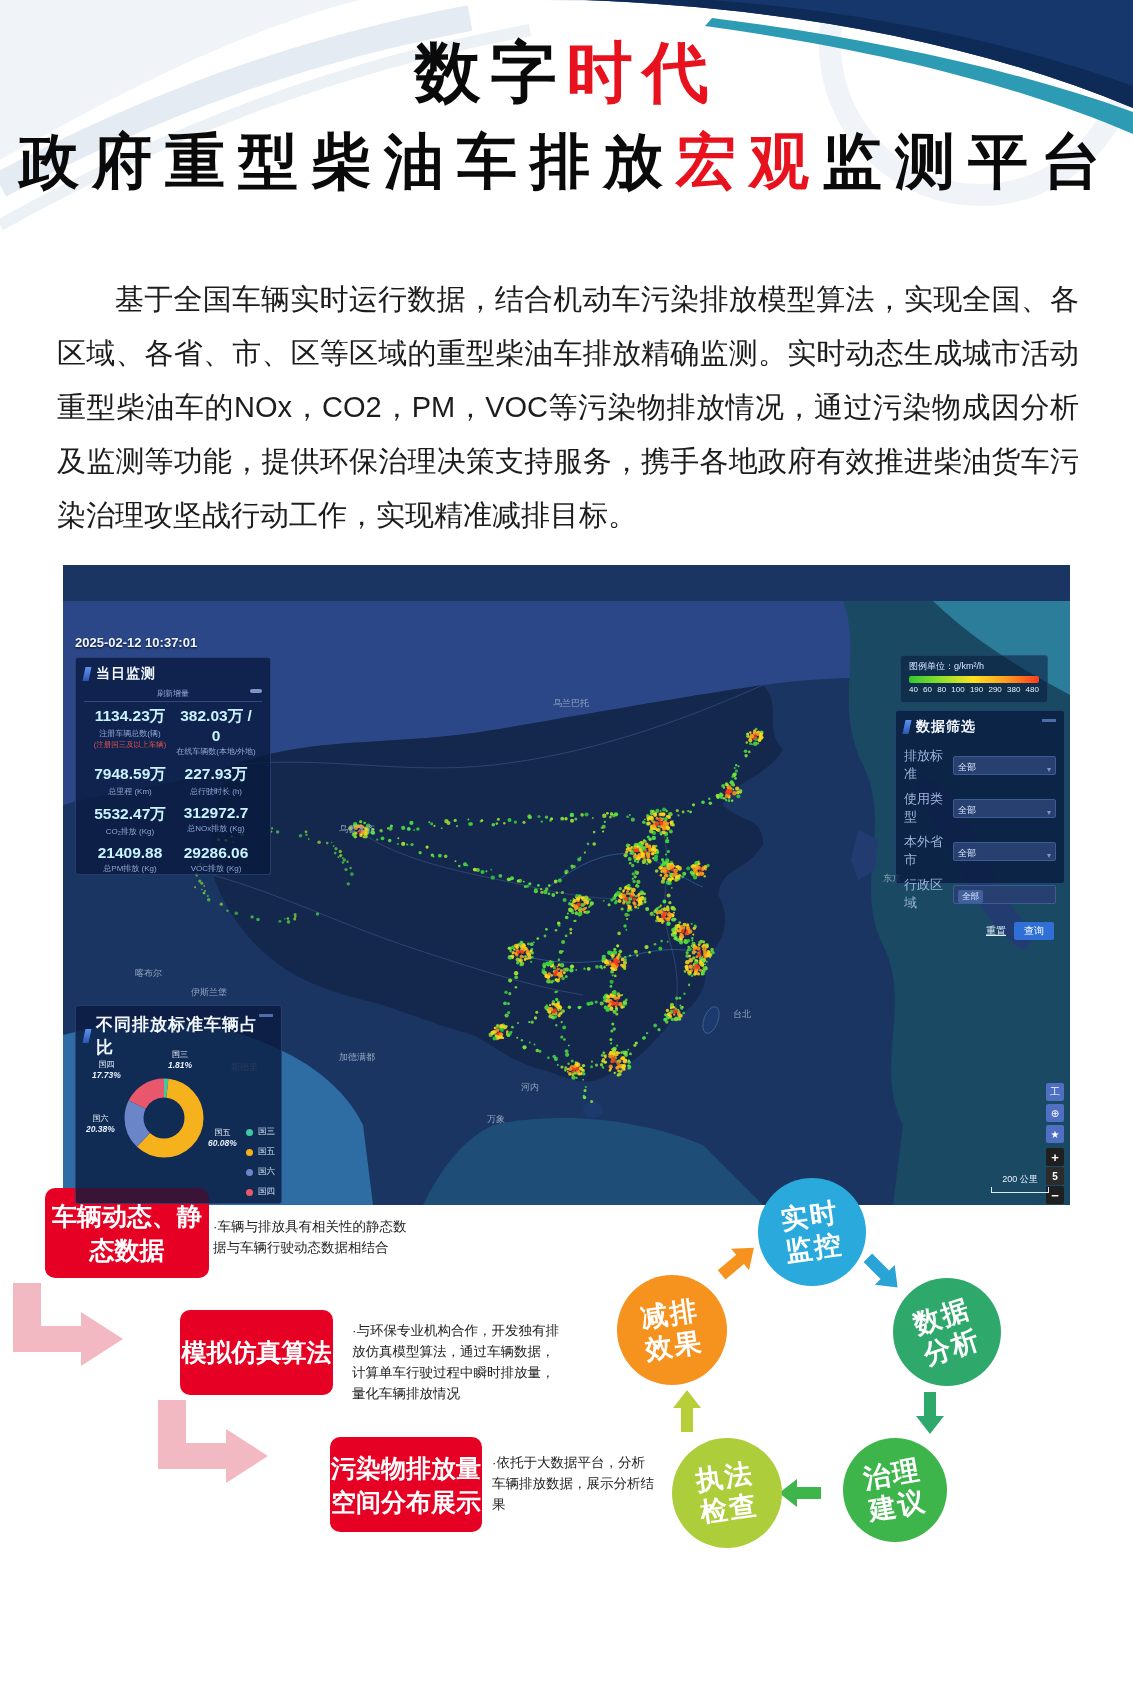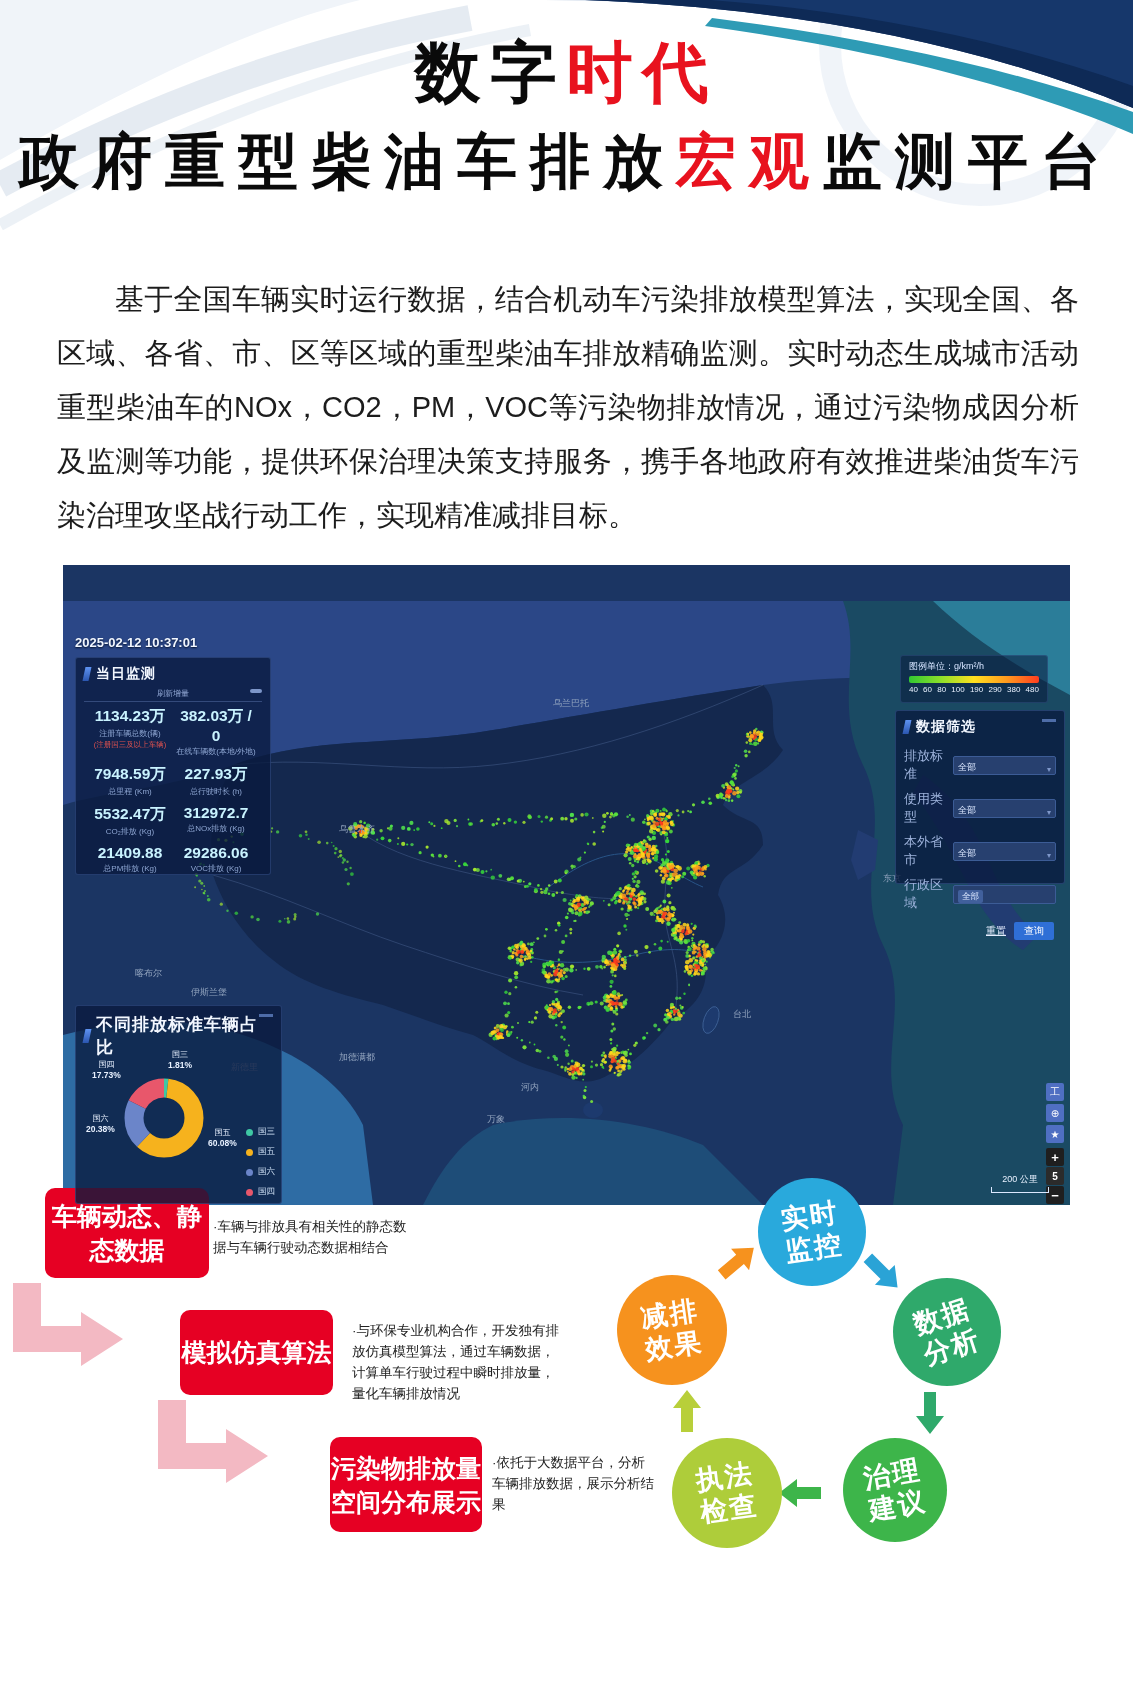--- a/index.html
+++ b/index.html
@@ -62,21 +62,21 @@
      font-size:9px;color:#dbe7ff;display:flex;align-items:flex-end;padding:0 4px;justify-content:space-between;}
   .fselect .chev{color:#7e97c9;font-size:8px;}
   .ftag{background:#41609c;border-radius:2px;padding:0 4px;font-size:8.5px;line-height:13px;}
   .fbtns{display:flex;justify-content:flex-end;align-items:center;gap:8px;margin:10px 10px 0 0;}
   .resetlink{font-size:10px;color:#e6eeff;text-decoration:underline;cursor:pointer;}
   .querybtn{background:#2f6fd6;color:#fff;font-size:10px;border-radius:2px;padding:2px 10px;cursor:pointer;}
 
   #piepanel{left:12px;top:440px;width:205px;height:197px;}
   #donut-svg{position:absolute;left:38px;top:62px;}
   .callout{position:absolute;font-size:8px;color:#e8f1ff;text-align:center;line-height:10px;z-index:7;}
-  .callout b{font-size:8.5px;}
+  .callout b{font-size:8.5px;font-style:italic;}
   .plegend{position:absolute;left:170px;top:120px;z-index:7;}
   .plegend .pli{display:flex;align-items:center;gap:5px;margin-bottom:8px;}
   .plegend .dot{width:7px;height:7px;border-radius:50%;flex:none;}
   .plegend .pll{font-size:8.5px;color:#cfe0f5;}
 
   .tool{left:983px;width:18px;height:18px;z-index:8;display:flex;align-items:center;justify-content:center;
         font-size:10px;color:#fff;border-radius:2px;cursor:pointer;}
   .tool.blue{background:#4f6fc2;}
   .tool.dark{background:#1f1f1f;font-size:13px;font-weight:bold;}
   #zoomlevel{background:#2b2b2b;font-size:10px;}

